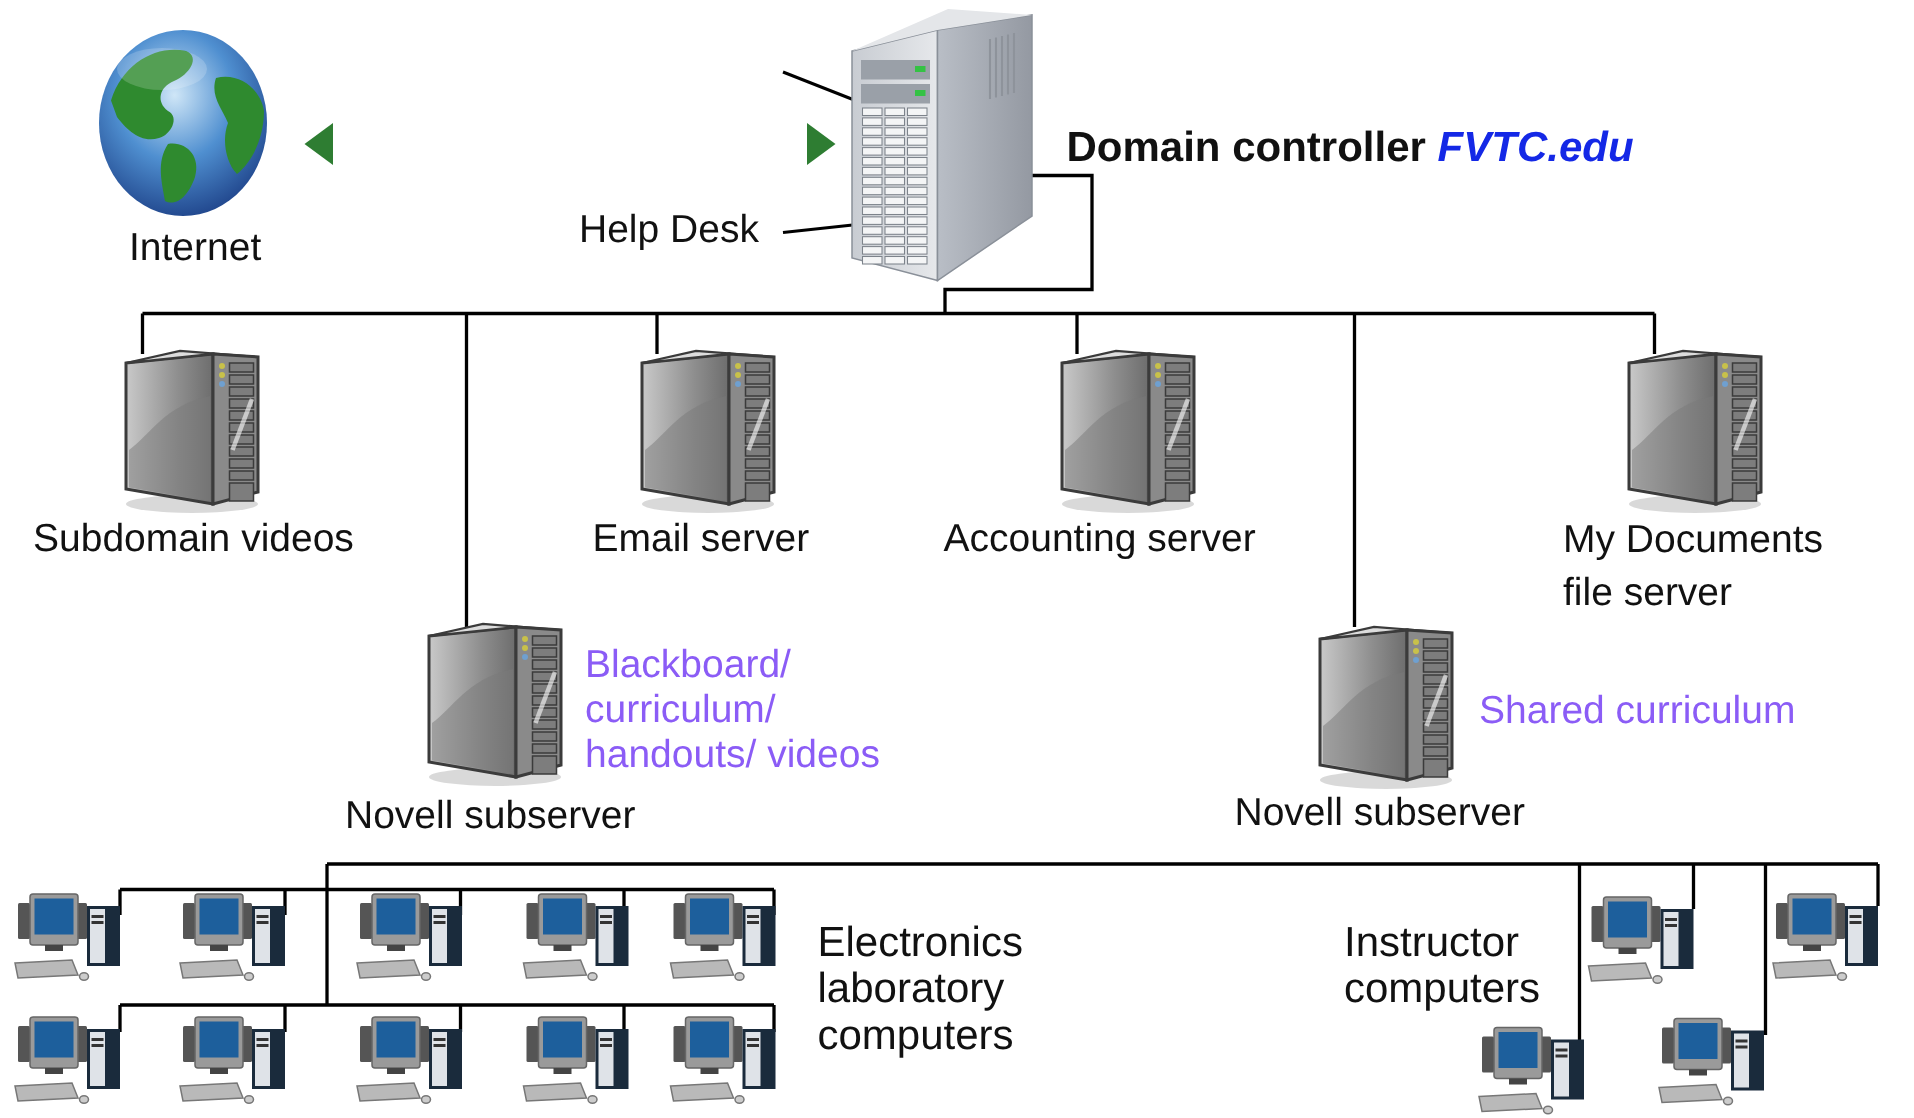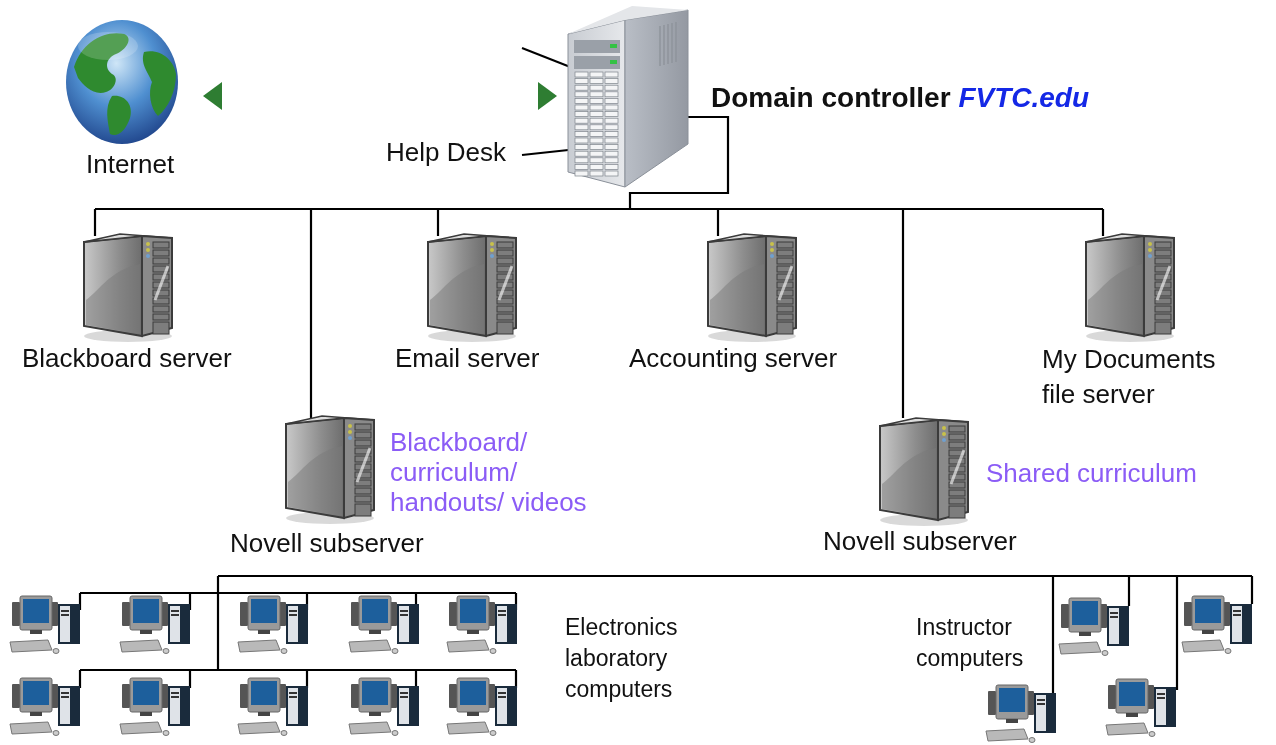--- a/index.html
+++ b/index.html
@@ -1,21 +1,21 @@
 <!DOCTYPE html>
 <html><head>
 <meta charset="utf-8">
 <style>
   html, body { margin: 0; padding: 0; background: #ffffff; }
   #stage { position: relative; width: 1276px; height: 745px; overflow: hidden; background: #fff;
            font-family: "Liberation Sans", sans-serif; }
   #wires { position: absolute; left: 0; top: 0; }
   .lbl { position: absolute; color: #111; white-space: nowrap; line-height: 1.25; }
   .lbl-lg { font-size: 26px; }
-  .lbl-md { font-size: 23px; margin-left: 20px; }
+  .lbl-md { font-size: 28px; }
   .lbl-grn { color: #8b5cf6; font-size: 26px; line-height: 30px; white-space: pre-line; }
   .lbl-blue-i { color: #1a23d8; font-style: italic; font-size: 21px; }
   .lbl-multi { white-space: pre-line; }
   .title { font-size: 28px; font-weight: bold; margin-top: 16px; }
   .title .dom { color: #1428e6; font-style: italic; }
   .icon { position: absolute; }
 </style>
 </head>
 <body>
 
@@ -351,21 +351,21 @@
           <rect x="73" y="52" width="16" height="6" fill="#7d7d7d" stroke="#3b3b3b" stroke-width="1"></rect>
           <rect x="73" y="60" width="16" height="6" fill="#7d7d7d" stroke="#3b3b3b" stroke-width="1"></rect>
           <rect x="73" y="68" width="16" height="6" fill="#7d7d7d" stroke="#3b3b3b" stroke-width="1"></rect>
           <rect x="73" y="76" width="16" height="6" fill="#7d7d7d" stroke="#3b3b3b" stroke-width="1"></rect>
           <rect x="73" y="84" width="16" height="6" fill="#7d7d7d" stroke="#3b3b3b" stroke-width="1"></rect>
     <rect x="73" y="92" width="16" height="12" fill="#7d7d7d" stroke="#3b3b3b" stroke-width="1"></rect>
     <line x1="75" y1="70" x2="88" y2="36" stroke="#fff" stroke-width="3" opacity="0.6"></line>
   </svg></div>
     </div>
 
-  <div class="lbl lbl-lg" style="left:22px;top:342px">Blackboard server</div>
+  <div class="lbl lbl-lg" style="left:22px;top:342px">Subdomain videos</div>
   <div class="lbl lbl-lg" style="left:395px;top:342px">Email server</div>
   <div class="lbl lbl-lg" style="left:629px;top:342px">Accounting server</div>
   <div class="lbl lbl-lg lbl-multi" style="left:1042px;top:342px;line-height:35px">My Documents
 file server</div>
 
   <div class="lbl lbl-lg" style="left:230px;top:527px">Novell subserver</div>
   <div class="lbl lbl-grn" style="left:390px;top:427px">Blackboard/
 curriculum/
 handouts/ videos</div>
   <div class="lbl lbl-lg" style="left:823px;top:525px">Novell subserver</div>

